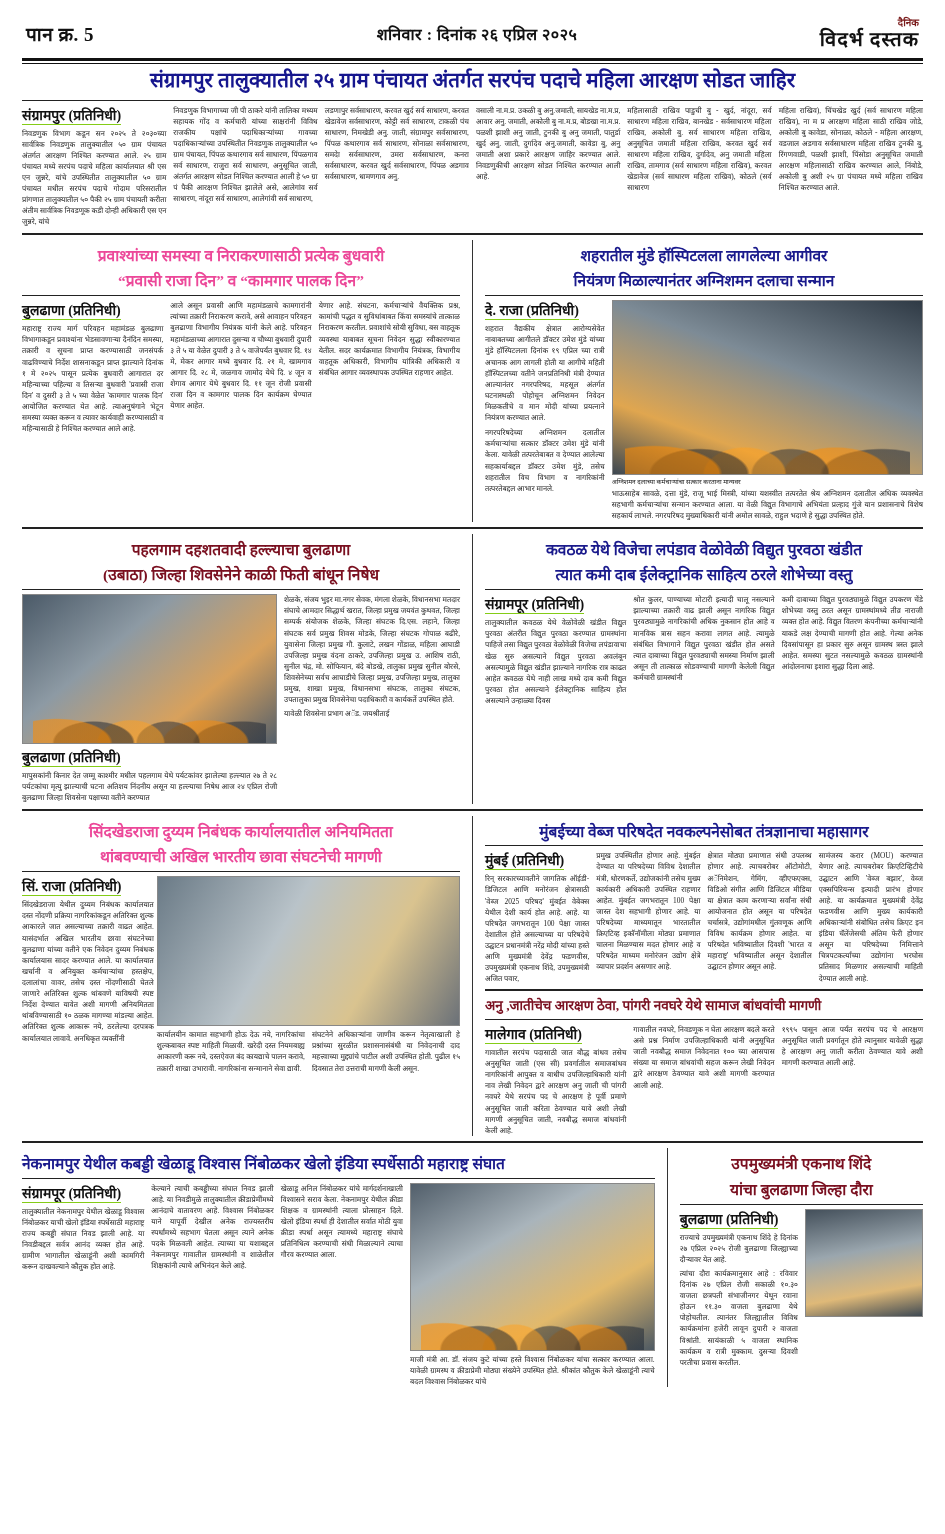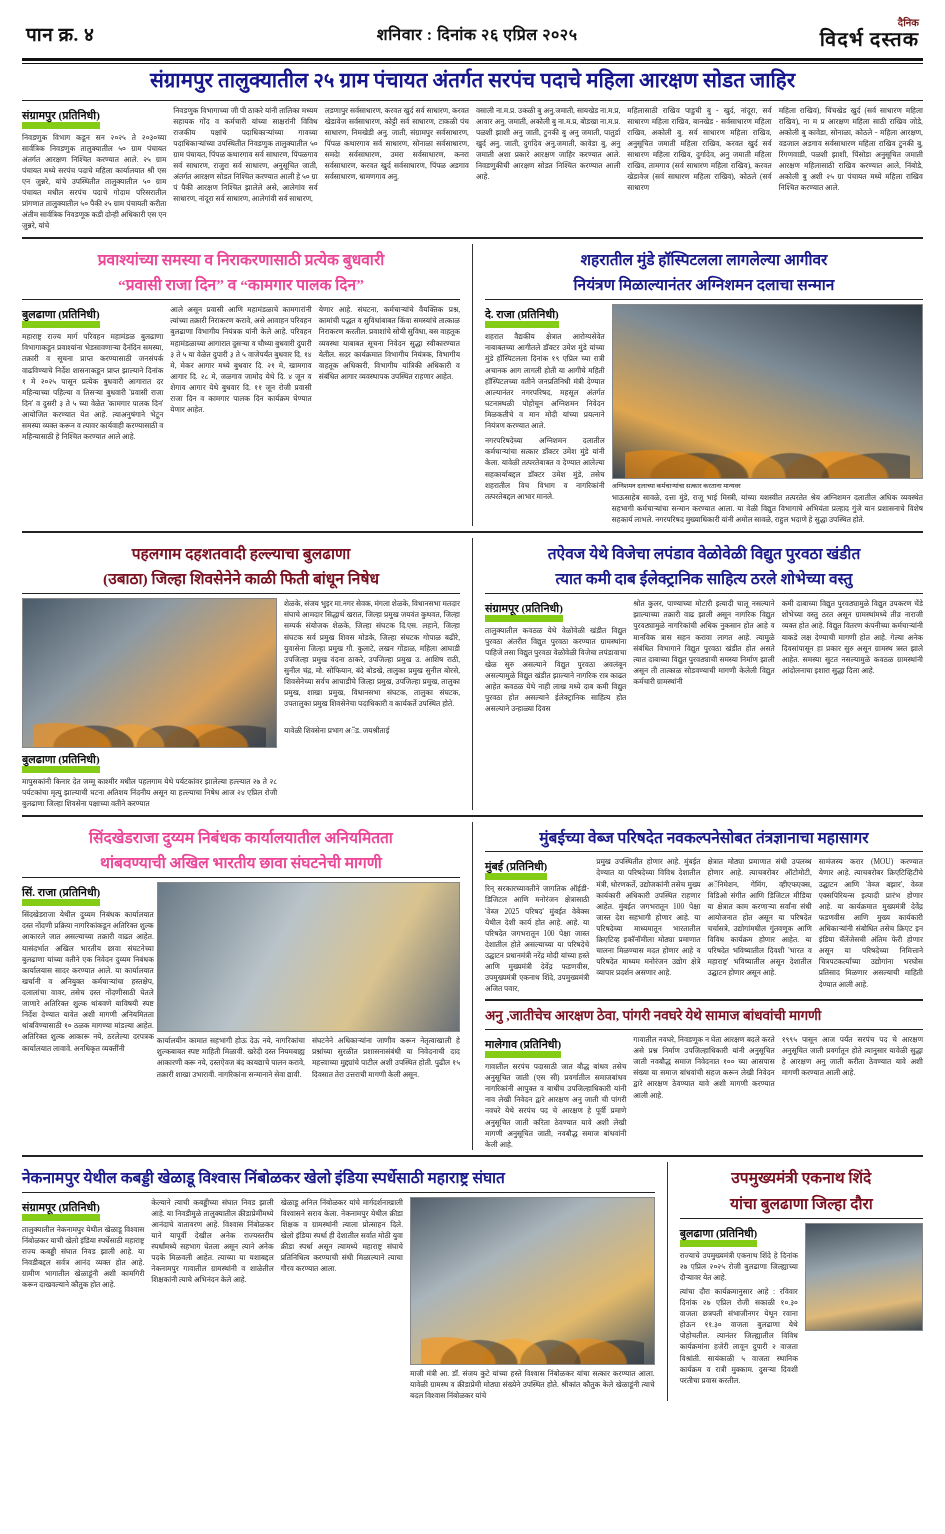--- a/index.html
+++ b/index.html
@@ -79,23 +79,23 @@
     margin: 6px 0 4px 0;
   }
   .headline.blue { color: #1a1a8c; }
   .headline.purple { color: #ec4899; }
   .headline.maroon { color: #7a1020; }
   .hr-thin { height: 1px; background: #222; margin: 4px 0; }
   .hr-thick { height: 2px; background: #222; margin: 5px 0; }
 
   .byline {
     font-weight: bold;
-    font-size: 11px;
+    font-size: 14px;
     color: #111;
-    border-bottom: 7px solid #84cc16;
+    border-bottom: 1px solid #84cc16;
     display: inline-block;
     margin-bottom: 3px;
   }
   .body-text {
     font-size: 7.4px;
     line-height: 1.5;
     text-align: justify;
     color: #1a1a1a;
     hyphens: auto;
   }
@@ -213,21 +213,21 @@
     color:#222;
     padding-top:2px;
   }
 </style>
 </head>
 <body>
 
 <div class="page">
 
   <div class="masthead">
-    <div class="masthead-left">पान क्र. ४</div>
+    <div class="masthead-left">पान क्र. 5</div>
     <div class="masthead-center">शनिवार : दिनांक २६ एप्रिल २०२५</div>
     <div class="masthead-right">
       <span class="brand-small">दैनिक</span>
       <span class="brand-big">विदर्भ दस्तक</span>
     </div>
   </div>
   <div class="masthead-rule"></div>
   <div class="masthead-rule2"></div>
 
   <div class="content">
@@ -309,29 +309,29 @@
         <div class="h2 headline maroon">(उबाठा) जिल्हा शिवसेनेने काळी फिती बांधून निषेध</div>
         <div class="hr-thin"></div>
         <div style="display:flex; gap:7px;">
           <div style="flex:1.45">
             <div class="photo ph2 people" style="height:150px"></div>
             <div class="byline" style="margin-top:3px">बुलढाणा (प्रतिनिधी)</div>
             <div class="body-text">मापुसकांनी किनार देत जम्मू काश्मीर मधील पहलगाम येथे पर्यटकांवर झालेल्या हल्ल्यात २७ ते २८ पर्यटकांचा मृत्यु झाल्याची घटना अतिशय निंदनीय असून या हल्ल्याचा निषेध आज २४ एप्रिल रोजी बुलढाणा जिल्हा शिवसेना पक्षाच्या वतीने करण्यात</div>
           </div>
           <div style="flex:1">
             <div class="body-text">शेळके, संजय भुइर मा.नगर सेवक, मंगला शेळके, विधानसभा मतदार संघाचे आमदार सिद्धार्थ खरात, जिल्हा प्रमुख जयवंत कुथवत, जिल्हा सम्पर्क संयोजक शेळके, जिल्हा संघटक दि.एस. लहाने, जिल्हा संघटक सर्व प्रमुख शिवस मोडके, जिल्हा संघटक गोपाळ बढीरे, युवासेना जिल्हा प्रमुख गौ. कुलाटे, लखन गोंडाळ, महिला आघाडी उपजिल्हा प्रमुख वंदना ठाकरे, उपजिल्हा प्रमुख उ. आशिष राठी, सुनील चंद्र, मो. सोफियान, बंदे बोडखे, तालुका प्रमुख सुनील बोरसे, शिवसेनेच्या सर्वच आघाडीचे जिल्हा प्रमुख, उपजिल्हा प्रमुख, तालुका प्रमुख, शाखा प्रमुख, विधानसभा संघटक, तालुका संघटक, उपतालुका प्रमुख शिवसेनेचा पदाधिकारी व कार्यकर्ते उपस्थित होते.</div>
-            <div class="body-text" style="margin-top:16px">यावेळी शिवसेना प्रभाग अॅड. जयश्रीताई</div>
+            <div class="body-text" style="margin-top:3px">यावेळी शिवसेना प्रभाग अॅड. जयश्रीताई</div>
           </div>
         </div>
       </div>
 
       <div class="divider-v"></div>
 
       <div class="half">
-        <div class="h2 headline blue">तऐवज येथे विजेचा लपंडाव वेळोवेळी विद्युत पुरवठा खंडीत</div>
+        <div class="h2 headline blue">कवठळ येथे विजेचा लपंडाव वेळोवेळी विद्युत पुरवठा खंडीत</div>
         <div class="h2 headline blue">त्यात कमी दाब  ईलेक्ट्रानिक साहित्य ठरले शोभेच्या वस्तु</div>
         <div class="hr-thin"></div>
         <div class="mini-cols">
           <div class="c">
             <div class="byline">संग्रामपूर (प्रतिनिधी)</div>
             <div class="body-text">तालुक्यातील कवठळ येथे वेळोवेळी खंडीत विद्युत पुरवठा अंतरीत विद्युत पुरवठा करण्यात ग्रामस्थांना पाहिजे तसा विद्युत पुरवठा वेळोवेळी विजेचा लपंडावाचा खेळ सुरु असल्याने विद्युत पुरवठा अवलंबून असल्यामुळे विद्युत खंडीत झाल्याने नागरिक रात्र काढत आहेत कवठळ येथे नाही लाख मध्ये दाब कमी विद्युत पुरवठा होत असल्याने ईलेक्ट्रानिक साहित्य होत असल्याने उन्हाळ्या दिवस</div>
           </div>
           <div class="c">
               <div class="body-text">श्रोत कुलर, पाण्याच्या मोटारी इत्यादी चालू नसल्याने झाल्याच्या तक्रारी वाढ झाली असून नागरिक विद्युत पुरवठ्यामुळे नागरिकांची अधिक नुकसान होत आहे व मानविक त्रास सहन करावा लागत आहे. त्यामुळे संबंधित विभागाने विद्युत पुरवठा खंडीत होत असते त्यात दाबाच्या विद्युत पुरवठ्याची समस्या निर्माण झाली असून ती तात्काळ सोडवण्याची मागणी केलेली विद्युत कर्मचारी ग्रामस्थांनी</div>
             </div>

